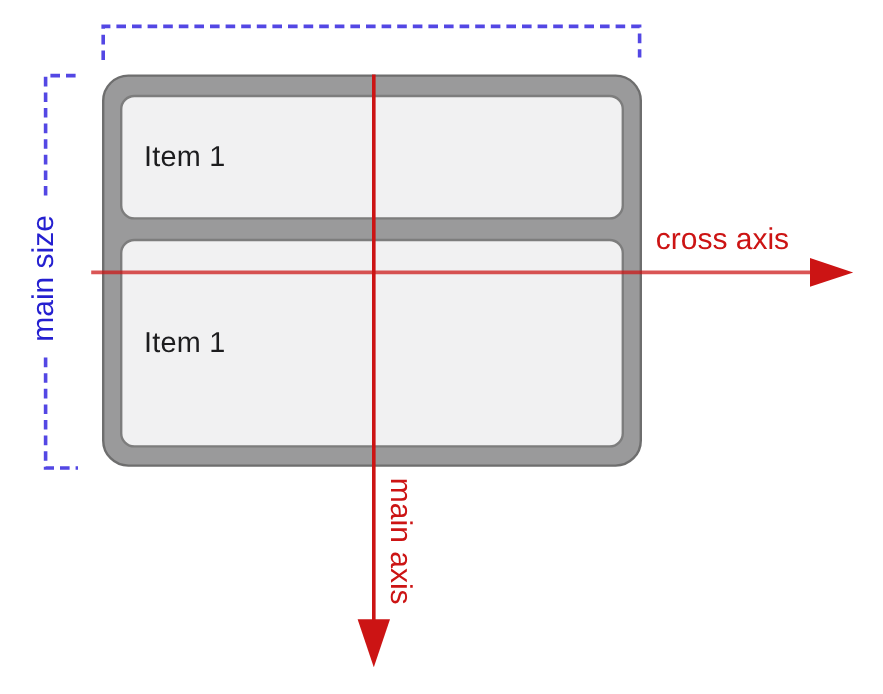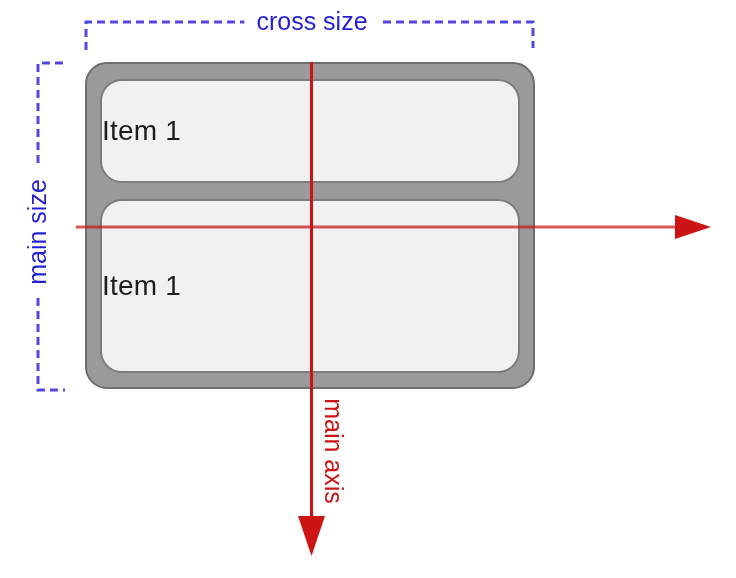--- a/index.html
+++ b/index.html
@@ -24,24 +24,25 @@
     display: flex;
     flex-direction: column;
     padding: 15px 13px 14px 13px;
     gap: 16px;
     z-index: 1;
   }
   .flex-item {
     box-sizing: border-box;
     background: var(--item-fill, #f1f1f2);
     border: 2px solid var(--item-border, #7d7d7d);
-    border-radius: 22px;
+    border-radius: 12px;
     display: flex;
     align-items: center;
-    font-size: 28px;
+    padding-left: 18px;
+    font-size: 24px;
     letter-spacing: 0.2px;
     color: var(--item-text, #1d1d1f);
   }
   .flex-item.first { height: 104px; flex: 0 0 auto; }
   .flex-item.second { flex: 1 1 auto; }
 
   
   svg.overlay {
     position: absolute; left: 0; top: 0;
     width: 736px; height: 578px;
@@ -96,20 +97,20 @@
 
   <svg class="overlay" viewBox="0 0 736 578">
     <path class="dash" d="M86 50 V22 H533 V48"></path>
     <path class="dash" d="M63 63 H38 V390 H65"></path>
     <line class="axis-hline" x1="76" y1="227" x2="678" y2="227"></line>
     <polygon class="arrowhead" points="675,215 711,227 675,239"></polygon>
     <line class="axis-vline" x1="311.5" y1="62" x2="311.5" y2="518"></line>
     <polygon class="arrowhead" points="298,516 325,516 311.5,556"></polygon>
   </svg>
 
-  <div id="cross-size-label" class="lbl blue">cross size</div>
 
   <div id="main-size-label" class="lbl blue rot-ccw">main size</div>
 
+  <div id="cross-axis-label" class="lbl red">cross axis</div>
 
   <div id="main-axis-label" class="lbl red rot-cw">main axis</div>
 
 </div>
 
 </body></html>

